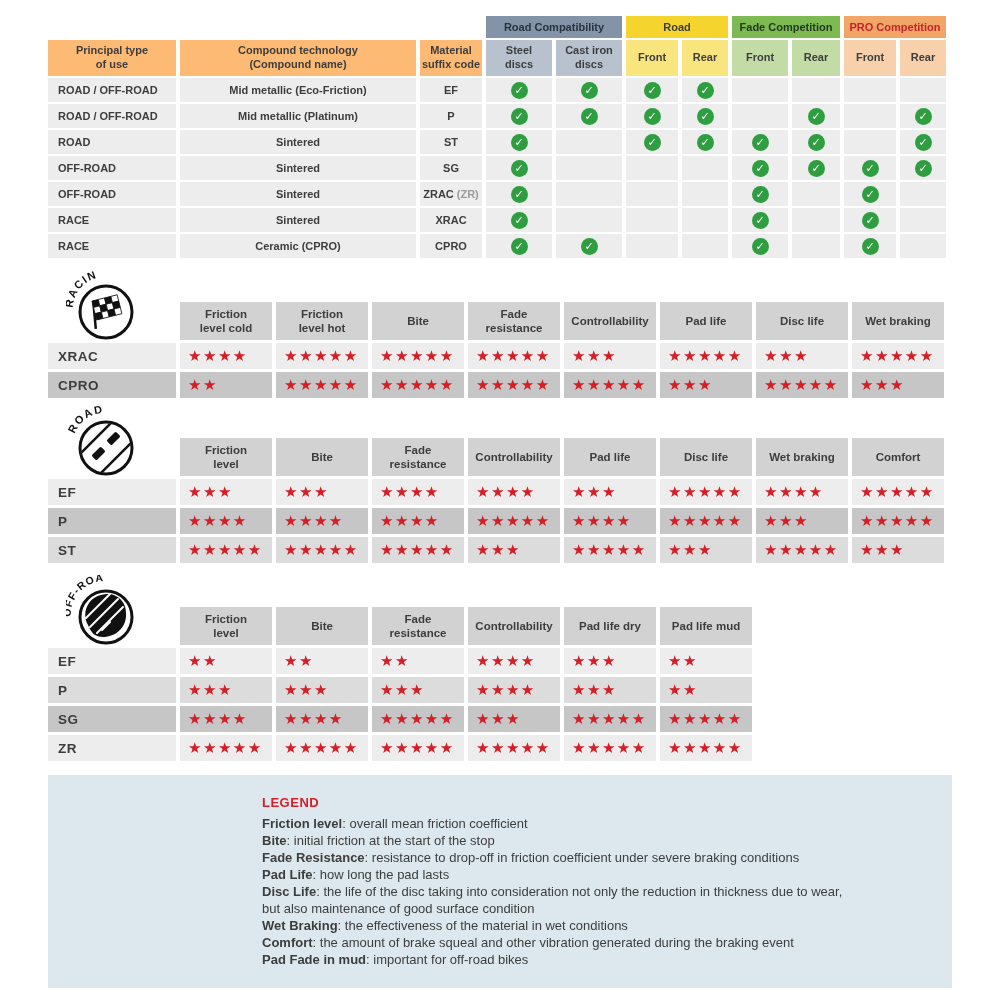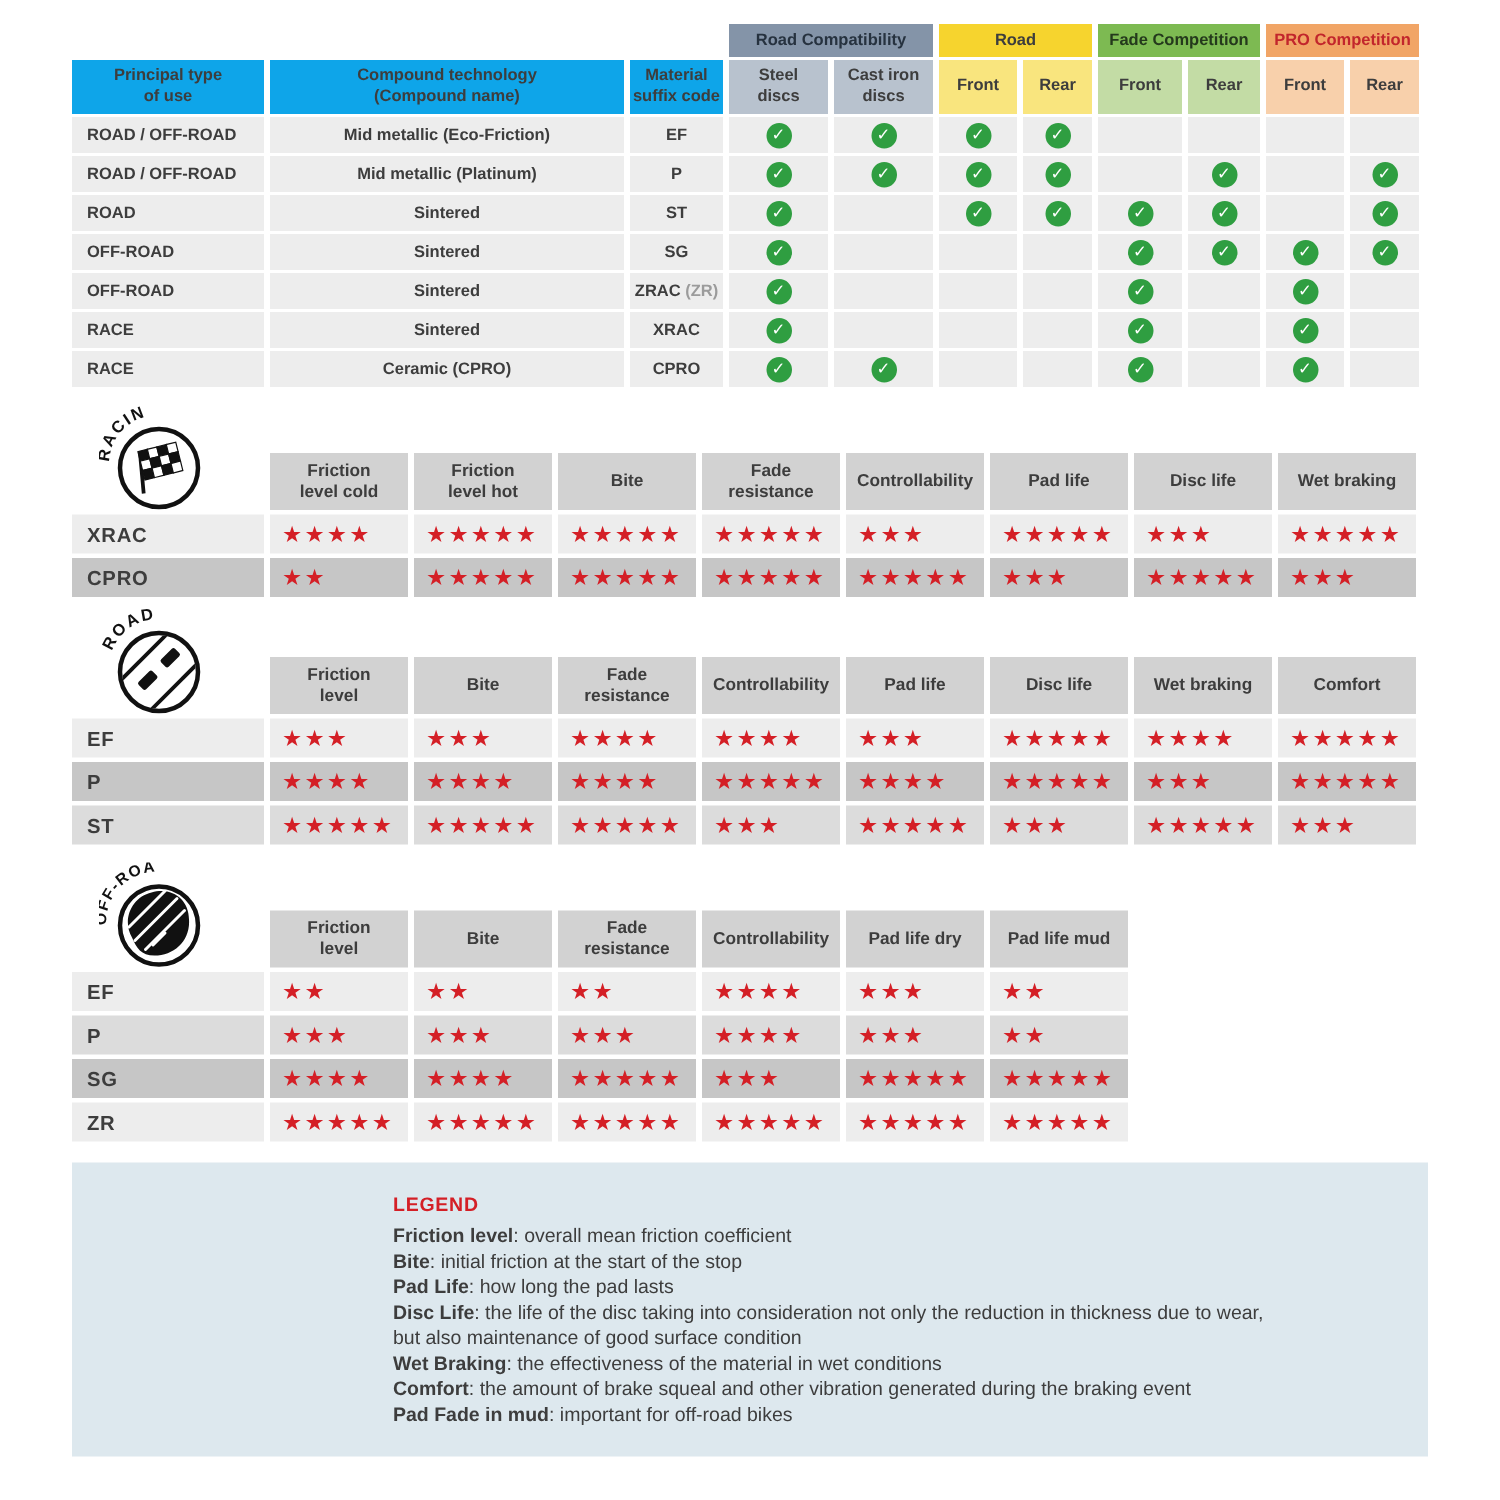--- a/index.html
+++ b/index.html
@@ -5,21 +5,21 @@
   html,body{margin:0;padding:0;width:1000px;height:1000px;overflow:hidden;background:#fff;
     font-family:"Liberation Sans","DejaVu Sans",sans-serif;color:#3d3d3d;}
   .page{position:relative;width:904px;margin:0;padding:16px 0 0 48px;}
   
   .compat{display:grid;grid-template-columns:128px 236px 62px 66px 66px 52px 46px 56px 48px 52px 46px;
     column-gap:4px;row-gap:2px;}
   .cell{display:flex;align-items:center;justify-content:center;text-align:center;font-size:11px;font-weight:700;}
   .band{grid-column:span 2;height:22px;display:flex;align-items:center;justify-content:center;
     font-size:11px;font-weight:700;}
   .spacer{height:22px;}
-  .hd{background:#0ea5e9;height:36px;white-space:pre-line;line-height:1.25;}
+  .hd{background:#fdba74;height:36px;white-space:pre-line;line-height:1.25;}
   .sub{height:36px;white-space:pre-line;line-height:1.25;}
   .drow{background:#ededed;height:24px;}
   .al{justify-content:flex-start;padding-left:10px;text-align:left;}
   .code-note{color:#9b9b9b;font-weight:700;margin-left:3px;}
   .ck{display:inline-flex;width:17px;height:17px;border-radius:50%;background:#2f9e41;color:#fff;
     font-size:11px;font-weight:700;align-items:center;justify-content:center;line-height:1;}
   
   .rsection{position:relative;}
   .rs-racing{margin-top:44px;}
   .rs-road{margin-top:40px;}
@@ -389,20 +389,21 @@
         <div class="cell rstars shade-light">★★★★★</div>
         <div class="cell rstars shade-light">★★★★★</div>
       </div>
   </div>
 
   <div class="legend">
     <div class="legend-title">LEGEND</div>
     <div id="legend-lines">
         <div class="lline"><b>Friction level</b>: overall mean friction coefficient</div>
         <div class="lline"><b>Bite</b>: initial friction at the start of the stop</div>
+        <div class="lline"><b>Fade Resistance</b>: resistance to drop-off in friction coefficient under severe braking conditions</div>
         <div class="lline"><b>Pad Life</b>: how long the pad lasts</div>
         <div class="lline"><b>Disc Life</b>: the life of the disc taking into consideration not only the reduction in thickness due to wear,</div>
         <div class="lline">but also maintenance of good surface condition</div>
         <div class="lline"><b>Wet Braking</b>: the effectiveness of the material in wet conditions</div>
         <div class="lline"><b>Comfort</b>: the amount of brake squeal and other vibration generated during the braking event</div>
         <div class="lline"><b>Pad Fade in mud</b>: important for off-road bikes</div>
       </div>
   </div>
 
 </div>

